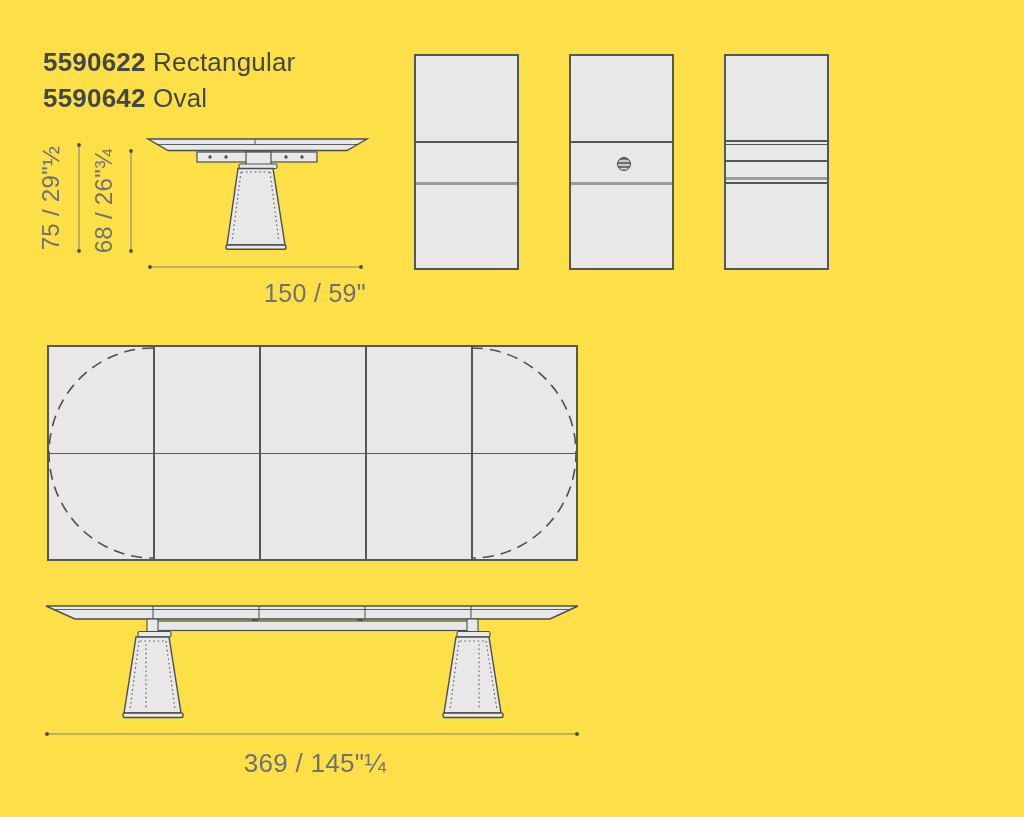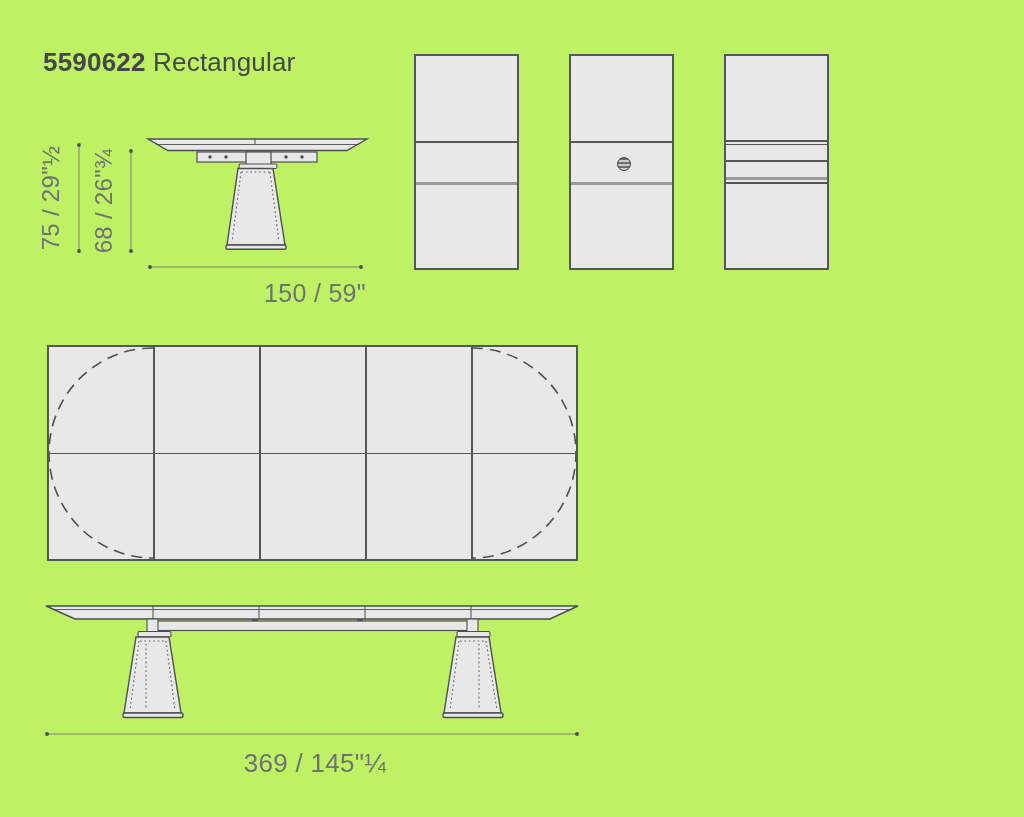--- a/index.html
+++ b/index.html
@@ -1,17 +1,17 @@
 <!DOCTYPE html>
 <html><head>
 <meta charset="utf-8">
 <style>
   html,body{margin:0;padding:0;background:#ffffff;}
   .canvas{
-    position:relative;width:1024px;height:817px;background:#bef264;
+    position:relative;width:1024px;height:817px;background:#fde047;
     font-family:"Liberation Sans",sans-serif;overflow:hidden;
   }
   
   .title{position:absolute;left:43px;top:44px;color:#454648;font-size:26px;line-height:36px;letter-spacing:.2px;}
   .title .code{font-weight:bold;}
   
   .dim{position:absolute;color:#707174;font-size:25px;white-space:nowrap;letter-spacing:.3px;}
   .dim.center{text-align:center;}
   .vdim{transform:rotate(-90deg);transform-origin:center;text-align:center;height:26px;line-height:26px;}
   
@@ -32,20 +32,24 @@
 </style>
 </head>
 <body>
 
 <div class="canvas">
 
   <div class="title">
     <div>
       <span class="code">5590622</span>
       <span>Rectangular</span>
+    </div>
+    <div>
+      <span class="code">5590642</span>
+      <span>Oval</span>
     </div>
   </div>
 
   <svg class="frontview" style="position:absolute;left:40px;top:130px;" width="345" height="180" viewBox="0 0 345 180">
 
     <polygon points="108,9 327,9 307,20.5 128,20.5" fill="#e8e8e9" stroke="#4d4e50" stroke-width="1.4"></polygon>
     <line x1="116" y1="14.5" x2="319" y2="14.5" stroke="#4d4e50" stroke-width="0.9"></line>
     <line x1="215" y1="9" x2="215" y2="14" stroke="#4d4e50" stroke-width="1"></line>
 
     <g>

